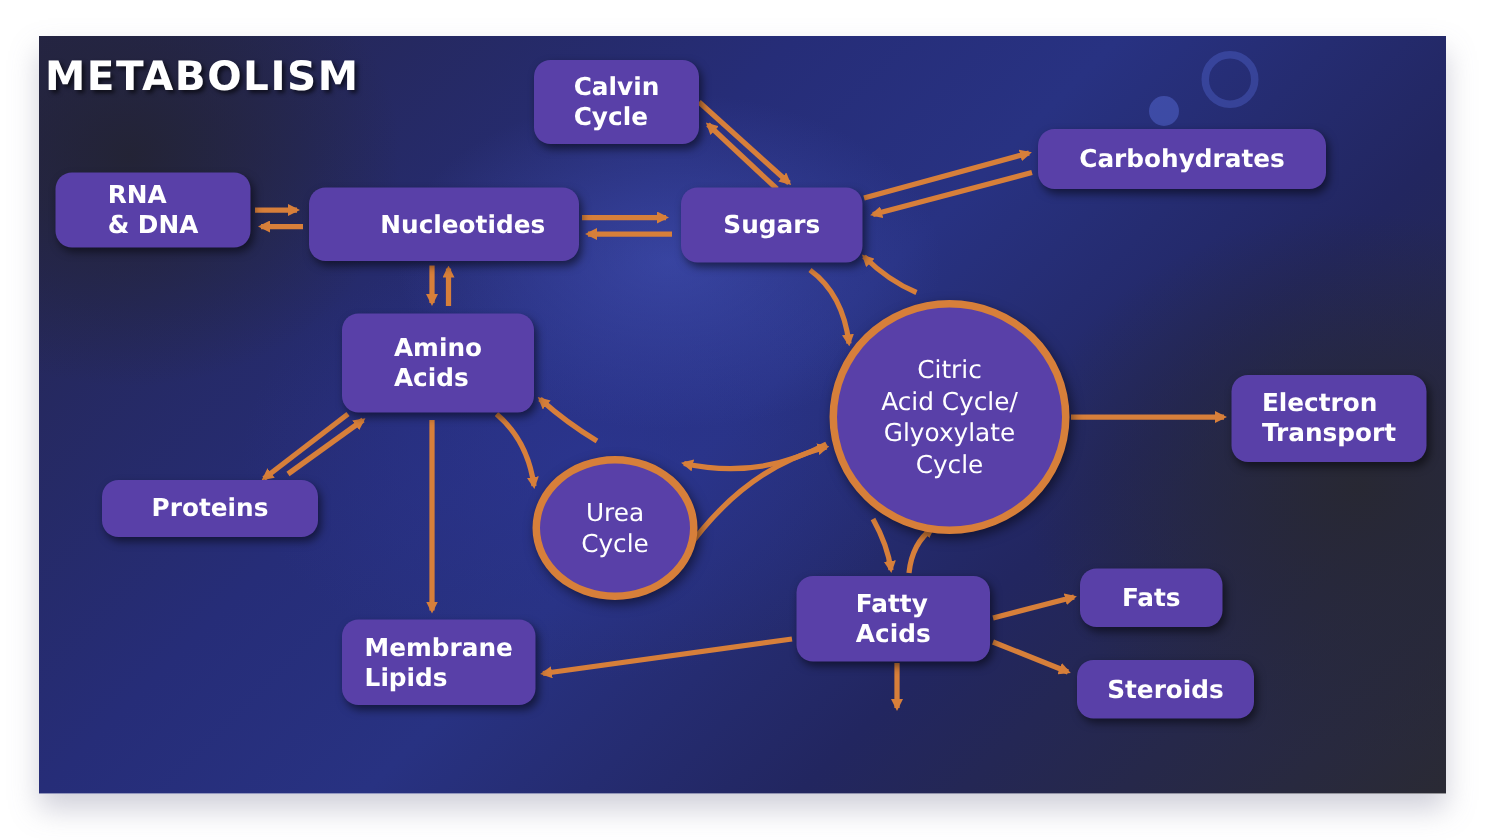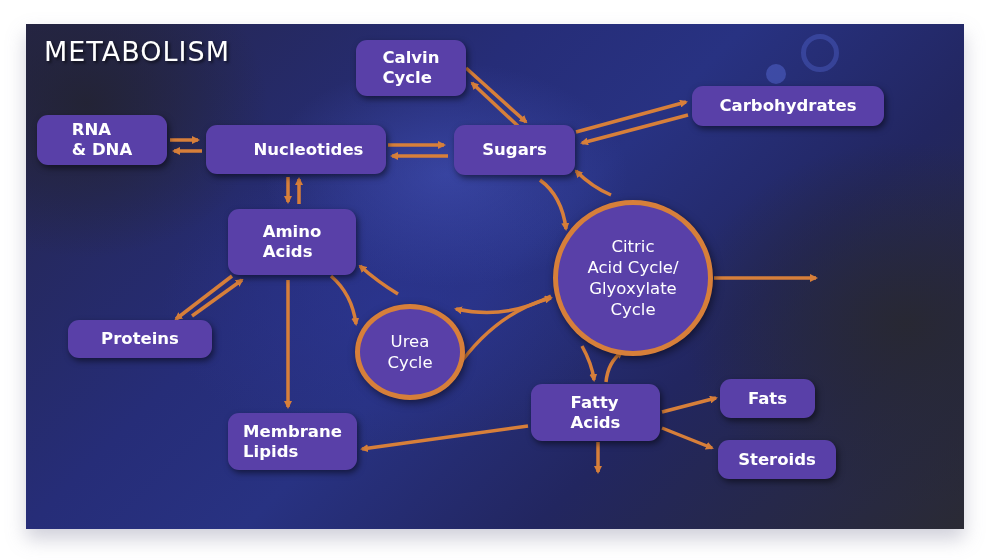--- a/index.html
+++ b/index.html
@@ -12,22 +12,22 @@
     background:
       radial-gradient(ellipse 260px 160px at 420px 150px, rgba(70,85,190,0.55), rgba(0,0,0,0) 70%),
       radial-gradient(ellipse 300px 200px at 360px 280px, rgba(45,55,150,0.6), rgba(0,0,0,0) 75%),
       radial-gradient(ellipse 320px 260px at 880px 300px, rgba(40,40,48,0.9), rgba(0,0,0,0) 70%),
       radial-gradient(ellipse 260px 220px at 60px 80px, rgba(35,35,50,0.9), rgba(0,0,0,0) 70%),
       linear-gradient(135deg, #25254a 0%, #262d78 35%, #283282 50%, #222660 70%, #2a2a34 100%);
     box-shadow: 0 10px 18px rgba(120,120,150,0.35);
     overflow: hidden;
   }
   .title {
-    position: absolute; left: 18px; top: 12px;
-    color: #ffffff; font-size: 27px; font-weight: normal; letter-spacing: 1px;
+    position: absolute; left: 4px; top: 12px;
+    color: #ffffff; font-size: 27px; font-weight: bold; letter-spacing: 1px;
     text-shadow: 2px 2px 3px rgba(0,0,0,0.6);
   }
   svg.arrows { position: absolute; left: 0; top: 0; }
   .node {
     position: absolute; box-sizing: border-box;
     background: #5940a8; color: #ffffff; border-radius: 11px;
     display: flex; align-items: center; justify-content: center; text-align: left;
     font-size: 16.5px; font-weight: bold; line-height: 20px; white-space: pre-line;
     box-shadow: 2px 3px 6px rgba(0,0,0,0.5);
   }
@@ -111,19 +111,21 @@
   <div class="node" style="left:666px;top:62px;width:192px;height:40px;">Carbohydrates</div>
   <div class="node" style="left:202px;top:185px;width:128px;height:66px;">Amino
 Acids</div>
   <div class="node" style="left:42px;top:296px;width:144px;height:38px;">Proteins</div>
   <div class="circle" style="left:329px;top:280px;width:110px;height:96px;">Urea
 Cycle</div>
   <div class="circle" style="left:527px;top:176px;width:160px;height:156px;">Citric
 Acid Cycle/
 Glyoxylate
 Cycle</div>
+  <div class="node" style="left:795px;top:226px;width:130px;height:58px;">Electron
+Transport</div>
   <div class="node" style="left:202px;top:389px;width:129px;height:57px;">Membrane
 Lipids</div>
   <div class="node" style="left:505px;top:360px;width:129px;height:57px;">Fatty
 Acids</div>
   <div class="node" style="left:694px;top:355px;width:95px;height:39px;">Fats</div>
   <div class="node" style="left:692px;top:416px;width:118px;height:39px;">Steroids</div>
 </div>
 
 </body></html>

